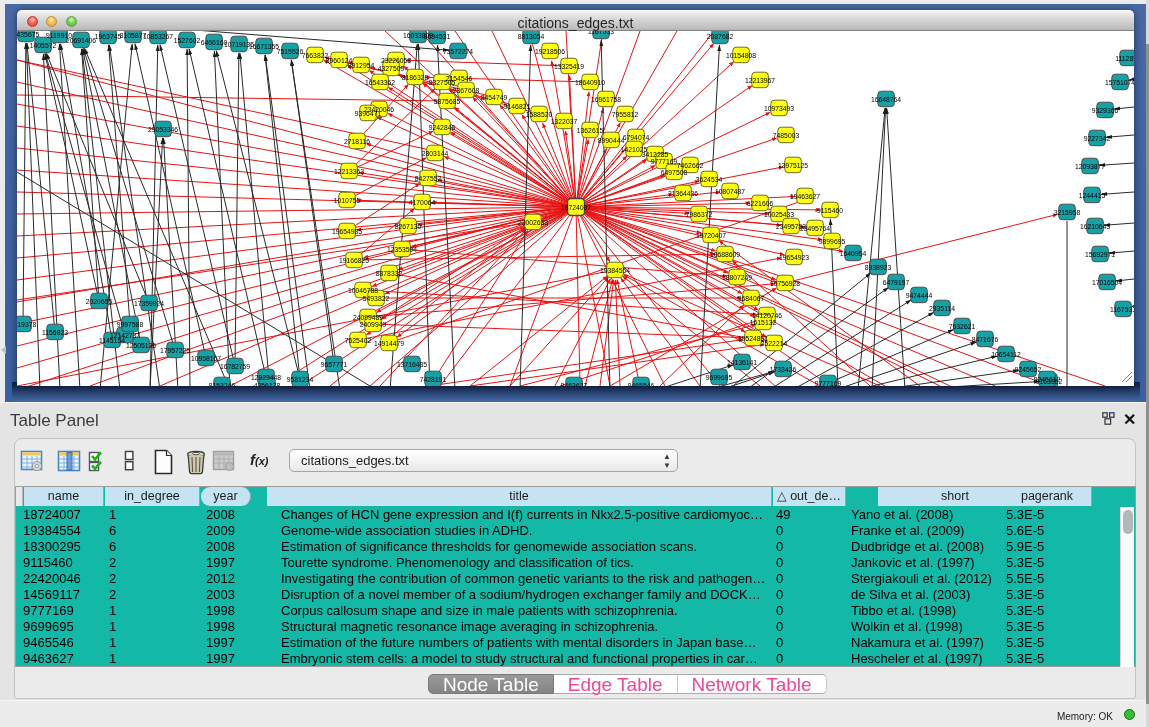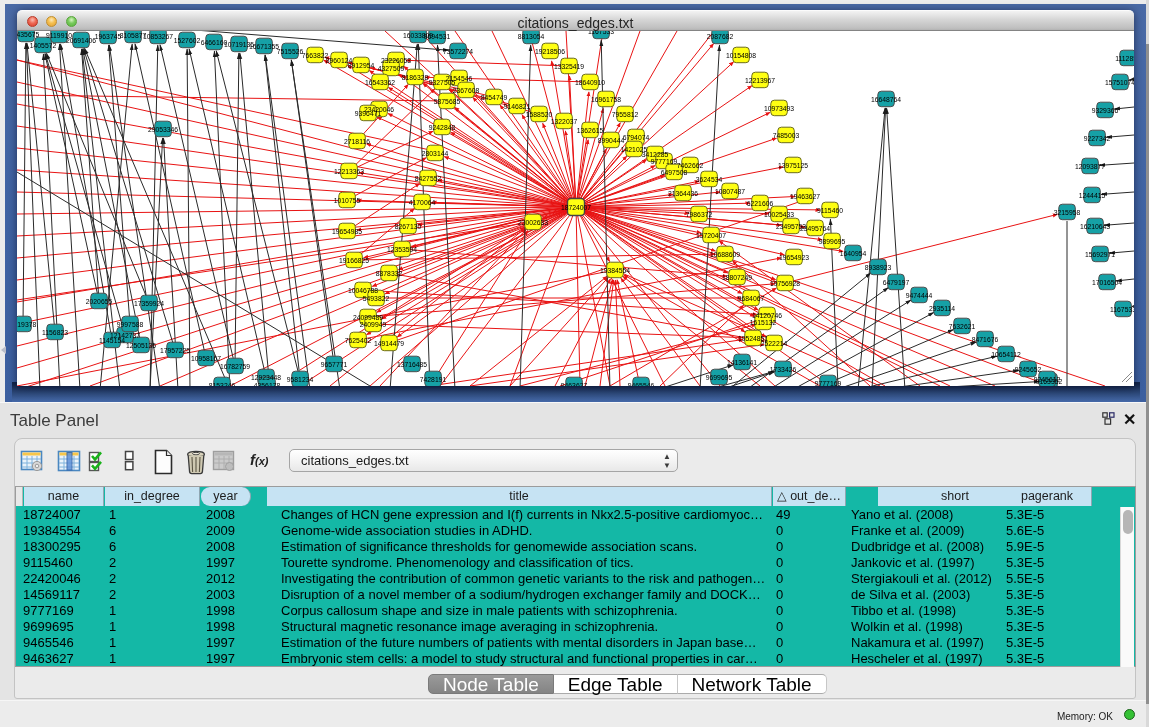--- a/index.html
+++ b/index.html
@@ -59,21 +59,21 @@
 .c3 { left:265px; width:495px; }
 .c4 { left:760px; width:68px; }
 .c5 { left:835px; width:150px; }
 .c6 { left:990px; width:100px; }
 #vscroll { position:absolute; right:1px; top:20px; width:14px; height:160px; background:#fafafa; border-left:1px solid #d8d8d8; }
 #vthumb { position:absolute; left:1.5px; top:3px; width:10px; height:24px; background:#b6b6b6; border-radius:5px; }
 
 
 #segs { position:absolute; left:428px; top:674px; height:20px; font-size:19px; }
 .seg { float:left; height:20px; line-height:19px; padding:0 14px; background:#fff;
-  border-top:1px solid #ababab; border-bottom:1px solid #ababab; border-right:1px solid #c7c7c7; color:#000000; }
+  border-top:1px solid #ababab; border-bottom:1px solid #ababab; border-right:1px solid #c7c7c7; color:#ec4899; }
 #seg1 { border-radius:5px 0 0 5px; border-left:1px solid #ababab;
   background:linear-gradient(#9a9a9a,#848484); color:#fff; border-color:#7a7a7a; }
 #seg3 { border-radius:0 5px 5px 0;text-align:right; }
 #memrow { position:absolute; left:0; top:700px; width:1146px; height:27px; background:#ececec; border-top:1px solid #f6f6f6;}
 #mem { position:absolute; right:33px; top:10px; font-size:10px; color:#222; }
 #memdot { position:absolute; right:11px; top:8px; width:11px; height:11px; border-radius:50%;
   background:#35c135; border:1px solid #1c611c; }
 </style></head>
 <body>
 <div id="stage">

